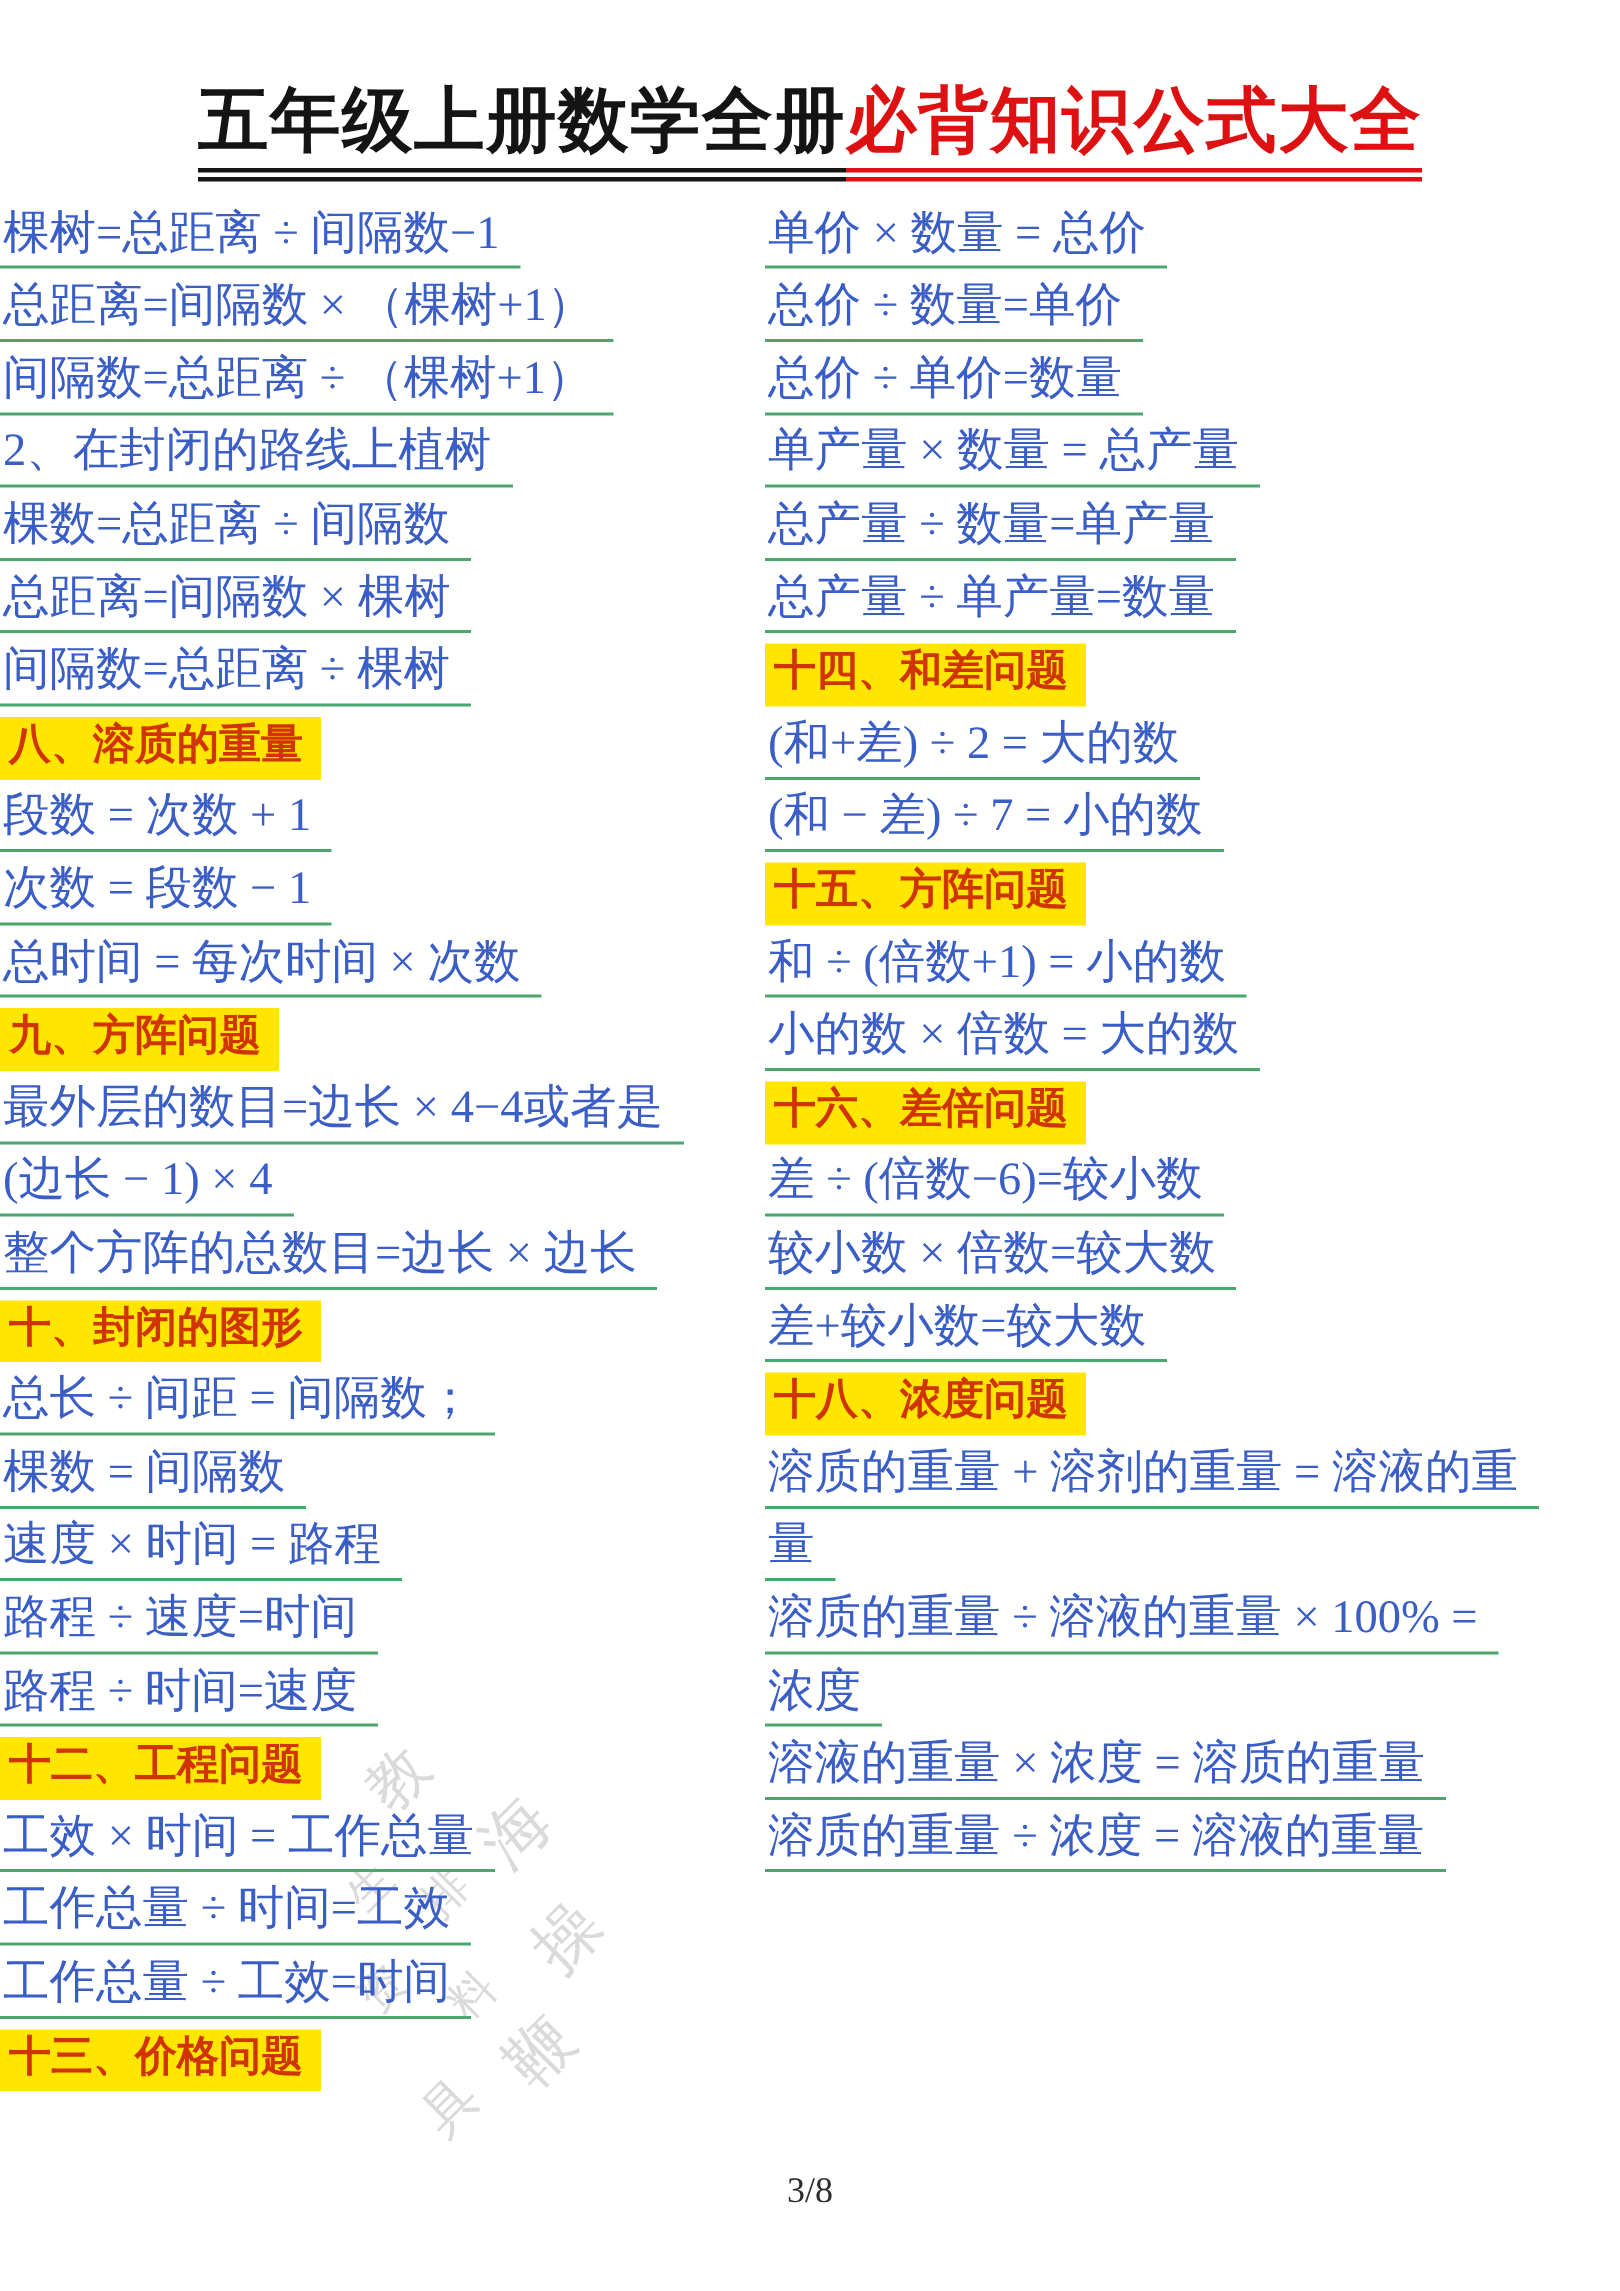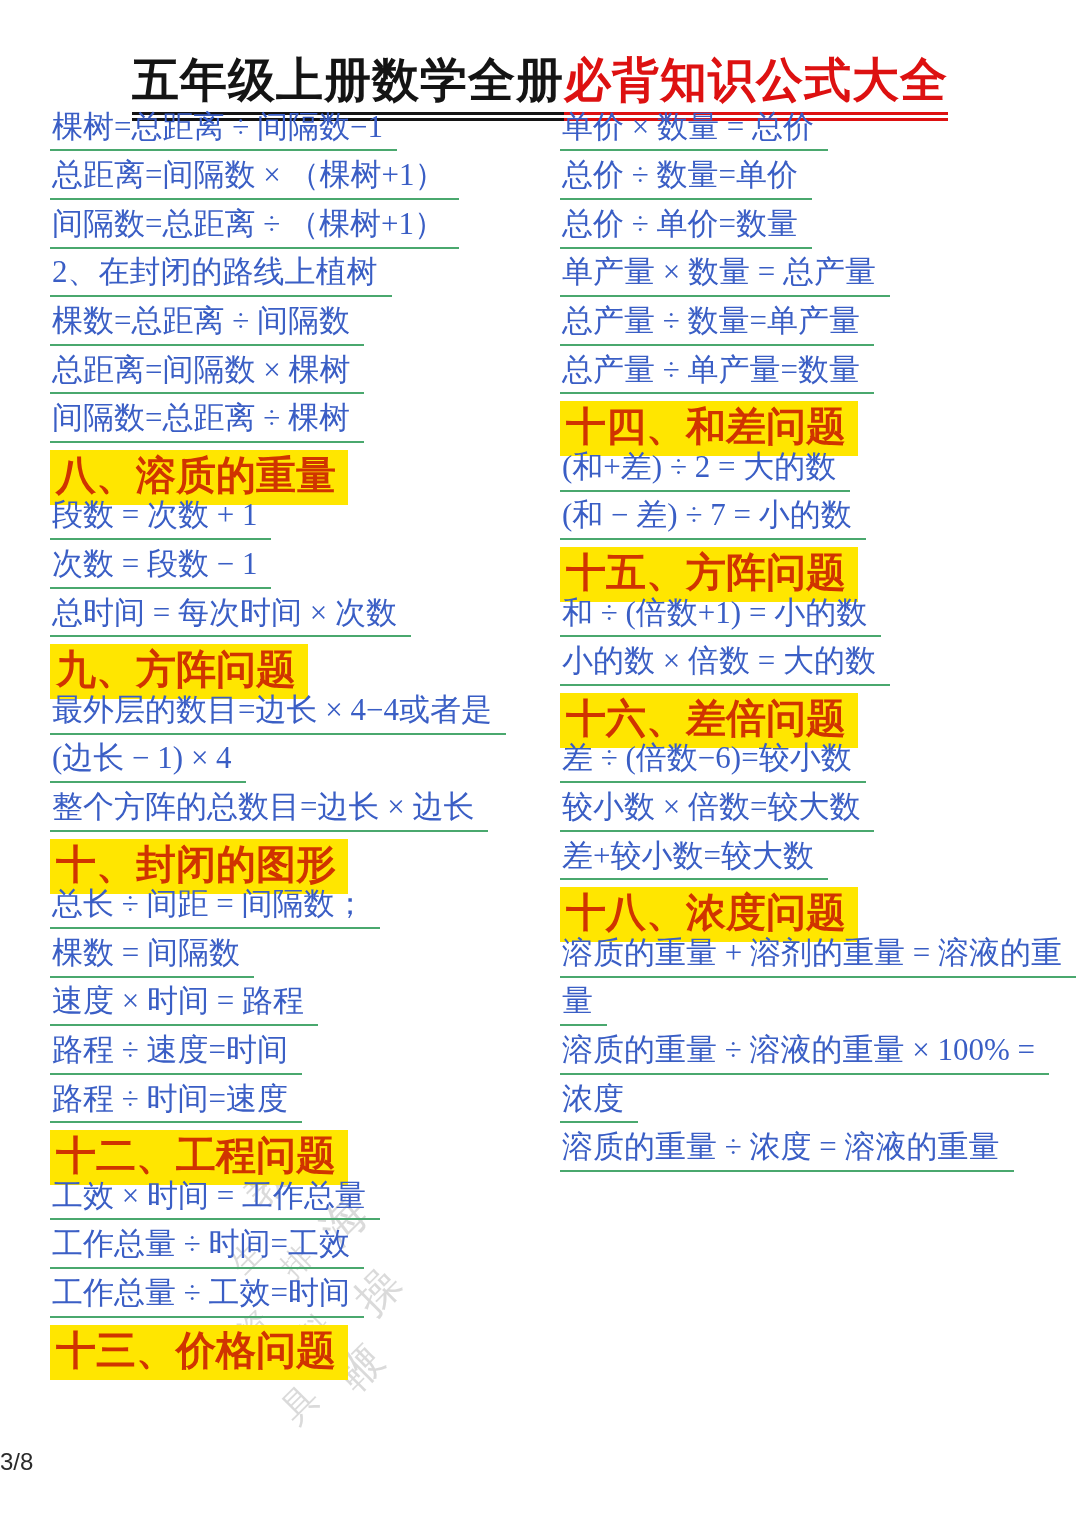--- a/index.html
+++ b/index.html
@@ -29,40 +29,39 @@
     letter-spacing:1px;
     white-space:nowrap;
     line-height:1.1;
   }
   .title .t-black{color:var(--tblack);border-bottom:9px double var(--tblack);padding-bottom:6px;}
   .title .t-red{color:var(--tred);border-bottom:9px double var(--tred);padding-bottom:6px;}
 
   
   .columns{
     display:flex;
-    padding-left:50px;
-    margin-top:4px;
+    margin-top:32px;
     position:relative;
     z-index:2;
   }
   .col{width:505px;display:flex;flex-direction:column;}
   .col-left{margin-right:5px;}
   .row{height:48.6px;display:flex;align-items:flex-start;}
   .formula{
     display:inline-block;
     font-size:31px;
     color:var(--blue);
     white-space:nowrap;
     line-height:1.12;
     padding:0 14px 5px 2px;
     border-bottom:2.5px solid var(--green);
   }
   .header{
     display:inline-block;
-    font-size:40px;
+    font-size:28px;
     font-weight:bold;
     color:var(--hred);
     background:var(--yellow);
     white-space:nowrap;
     line-height:1.1;
     padding:4px 12px 7px 6px;
   }
 
   
   .watermark{position:absolute;left:0;top:0;width:100%;height:100%;z-index:1;pointer-events:none;}
@@ -81,22 +80,22 @@
   .wm-5{left:240px;top:1306px;font-size:30px;}
   .wm-6{left:300px;top:1310px;font-size:30px;}
   .wm-7{left:338px;top:1338px;font-size:44px;}
   .wm-8{left:282px;top:1380px;font-size:36px;}
 
   
   .footer{
     position:absolute;
     left:0;right:0;
     top:1448px;
-    text-align:left;
-    font-family:Liberation Sans, sans-serif;
+    text-align:center;
+    font-family:Liberation Serif, serif;
     font-size:24px;
     color:#2b2b2b;
     z-index:2;
   }
 </style>
 </head>
 <body>
 
 <div class="page">
 
@@ -241,20 +240,23 @@
           <span class="formula">溶质的重量 + 溶剂的重量 = 溶液的重</span>
         </div>
         <div class="row">
           <span class="formula">量</span>
         </div>
         <div class="row">
           <span class="formula">溶质的重量 ÷ 溶液的重量 × 100% =</span>
         </div>
         <div class="row">
           <span class="formula">浓度</span>
+        </div>
+        <div class="row">
+          <span class="formula">溶液的重量 × 浓度 = 溶质的重量</span>
         </div>
         <div class="row">
           <span class="formula">溶质的重量 ÷ 浓度 = 溶液的重量</span>
         </div>
       </div>
   </div>
 
   <div class="watermark">
       <span class="wm wm-0">教</span>
       <span class="wm wm-1">海</span>

